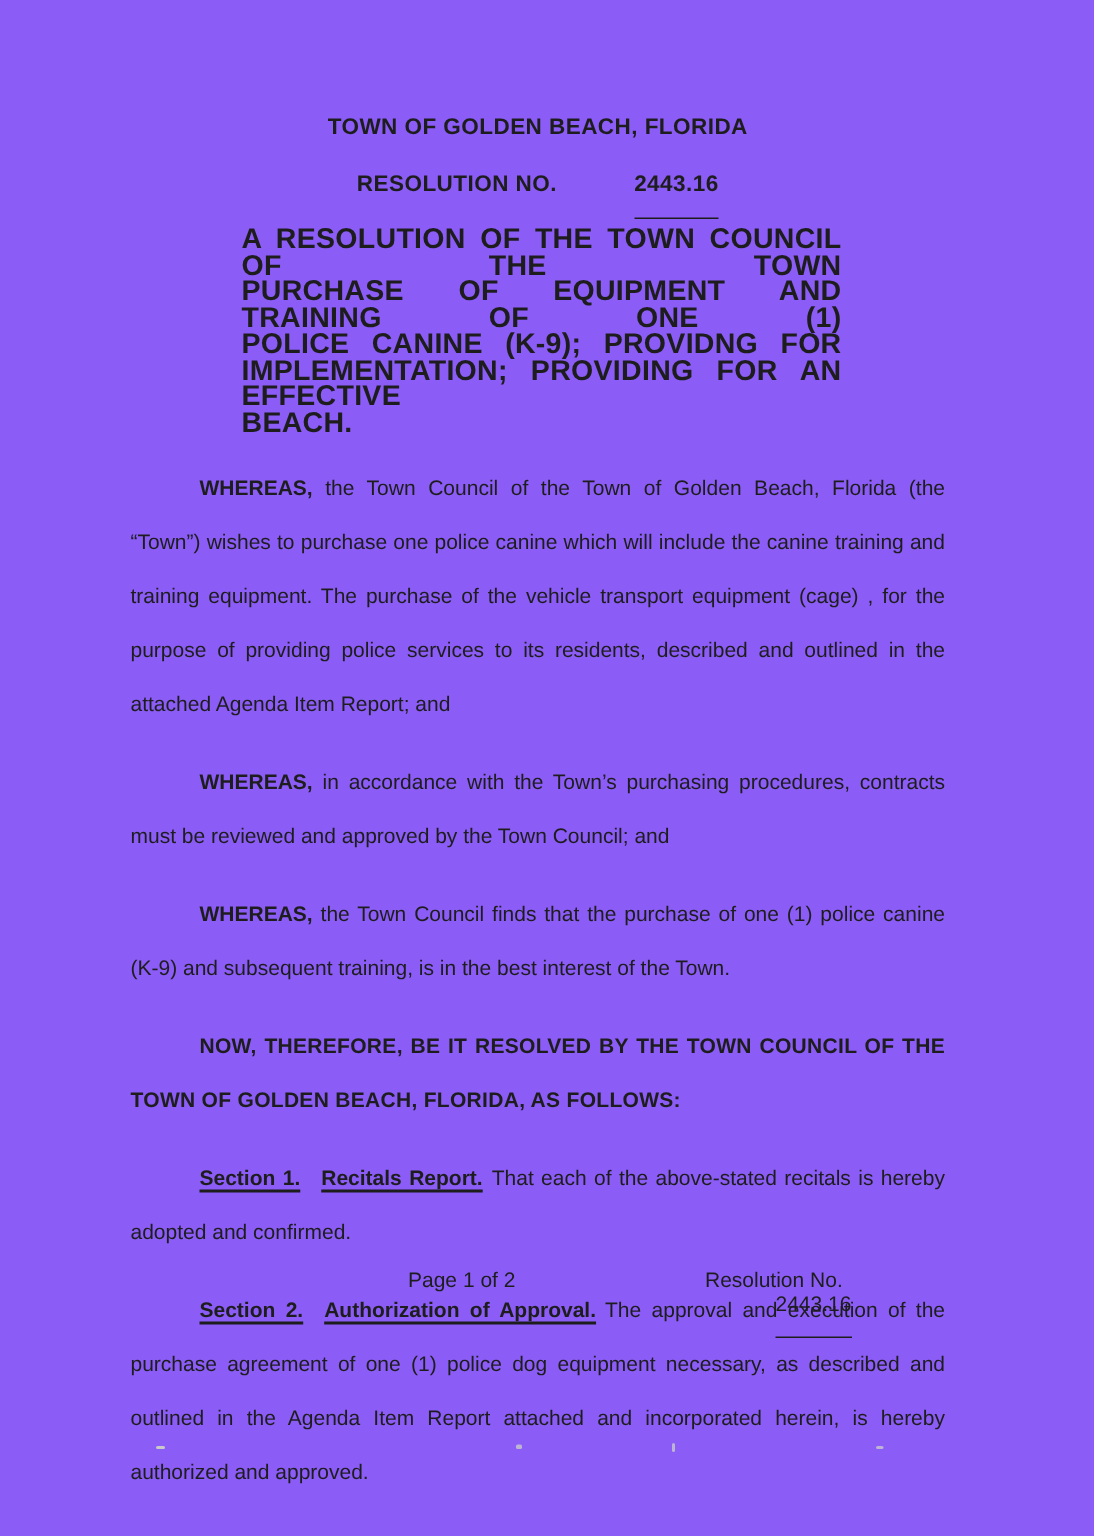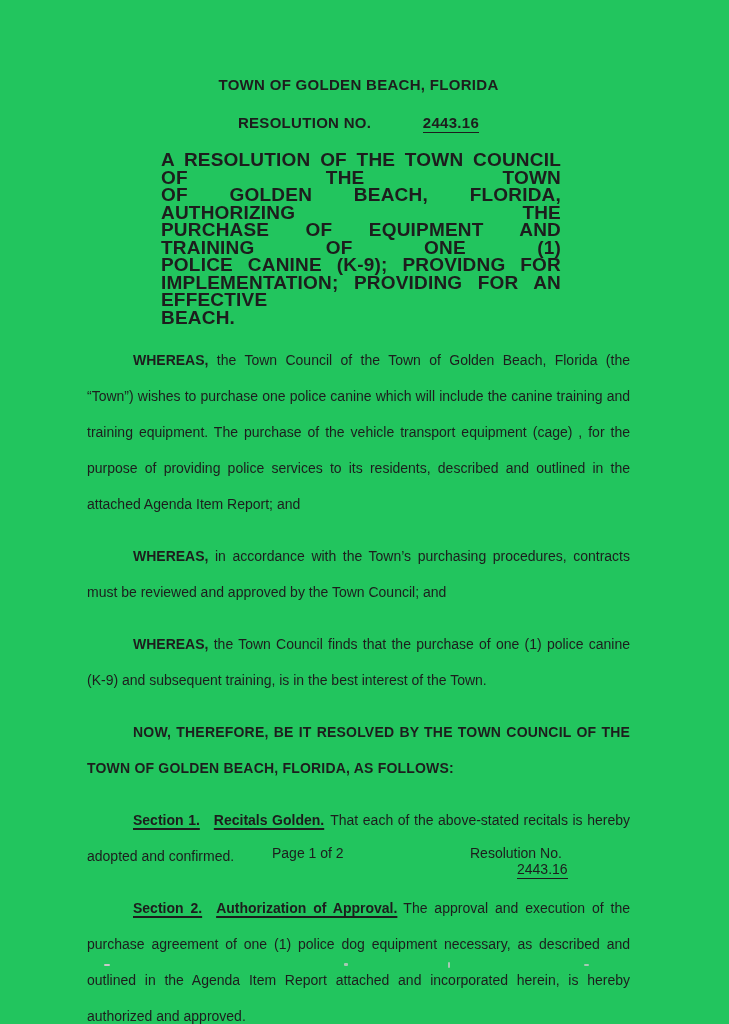--- a/index.html
+++ b/index.html
@@ -4,21 +4,21 @@
 <style>
   html, body {
     margin: 0;
     padding: 0;
     background: #ffffff;
   }
   .page {
     position: relative;
     width: 729px;
     height: 1024px;
-    background: #22c55e;
+    background: #8b5cf6;
     font-family: "Liberation Sans", sans-serif;
     color: #1d1d1d;
     overflow: hidden;
   }
   .content {
     position: absolute;
     left: 71px;
     top: 76px;
     width: 575px;
   }
@@ -30,21 +30,21 @@
   }
   .res-no {
     text-align: center;
     font-weight: bold;
     font-size: 15px;
     letter-spacing: 0.3px;
     margin-top: 21px;
   }
   .u-num {
     border-bottom: 1.6px solid #1d1d1d;
-    padding-bottom: 1px;
+    padding-bottom: 14px;
     margin-left: 47px;
   }
   .title-block {
     margin-left: 90px;
     width: 400px;
     margin-top: 20px;
     font-weight: bold;
     font-size: 19px;
     line-height: 17.5px;
     letter-spacing: 0.2px;
@@ -120,38 +120,37 @@
 
 <div class="page">
   <div class="content">
 
     <div class="org-title">TOWN OF GOLDEN BEACH, FLORIDA</div>
 
     <div class="res-no"><span>RESOLUTION NO. </span><span class="u-num">2443.16</span></div>
 
     <div class="title-block">
       <div class="title-line">A RESOLUTION OF THE TOWN COUNCIL OF THE TOWN</div>
-      <div class="title-line">OF GOLDEN BEACH, FLORIDA, AUTHORIZING THE</div>
       <div class="title-line">PURCHASE OF EQUIPMENT AND TRAINING OF ONE (1)</div>
       <div class="title-line">POLICE CANINE (K-9); PROVIDNG FOR</div>
       <div class="title-line">IMPLEMENTATION; PROVIDING FOR AN EFFECTIVE</div>
       <div class="title-line">BEACH.</div>
     </div>
 
     <div class="doc-body">
 
       <p class="para"><span class="lead-bold">WHEREAS,</span><span> the Town Council of the Town of Golden Beach, Florida (the “Town”) wishes to purchase one police canine which will include the canine training and training equipment. The purchase of the vehicle transport equipment (cage) , for the purpose of providing police services to its residents, described and outlined in the attached Agenda Item Report; and</span></p>
 
       <p class="para"><span class="lead-bold">WHEREAS,</span><span> in accordance with the Town’s purchasing procedures, contracts must be reviewed and approved by the Town Council; and</span></p>
 
       <p class="para"><span class="lead-bold">WHEREAS,</span><span> the Town Council finds that the purchase of one (1) police canine (K-9) and subsequent training, is in the best interest of the Town.</span></p>
 
       <p class="para para-bold">NOW, THEREFORE, BE IT RESOLVED BY THE TOWN COUNCIL OF THE TOWN OF GOLDEN BEACH, FLORIDA, AS FOLLOWS:</p>
 
-      <p class="para"><span class="sec-label">Section 1.</span><span class="sec-heading">Recitals Golden.</span><span>That each of the above-stated recitals is hereby adopted and confirmed.</span></p>
+      <p class="para"><span class="sec-label">Section 1.</span><span class="sec-heading">Recitals Report.</span><span>That each of the above-stated recitals is hereby adopted and confirmed.</span></p>
 
       <p class="para"><span class="sec-label">Section 2.</span><span class="sec-heading">Authorization of Approval.</span><span>The approval and execution of the purchase agreement of one (1) police dog equipment necessary, as described and outlined in the Agenda Item Report attached and incorporated herein, is hereby authorized and approved.</span></p>
 
     </div>
   </div>
 
   <div class="footer">
     <span class="footer-page">Page 1 of 2</span>
     <span class="footer-res"><span>Resolution No. </span><span class="u-num">2443.16</span></span>
   </div>

